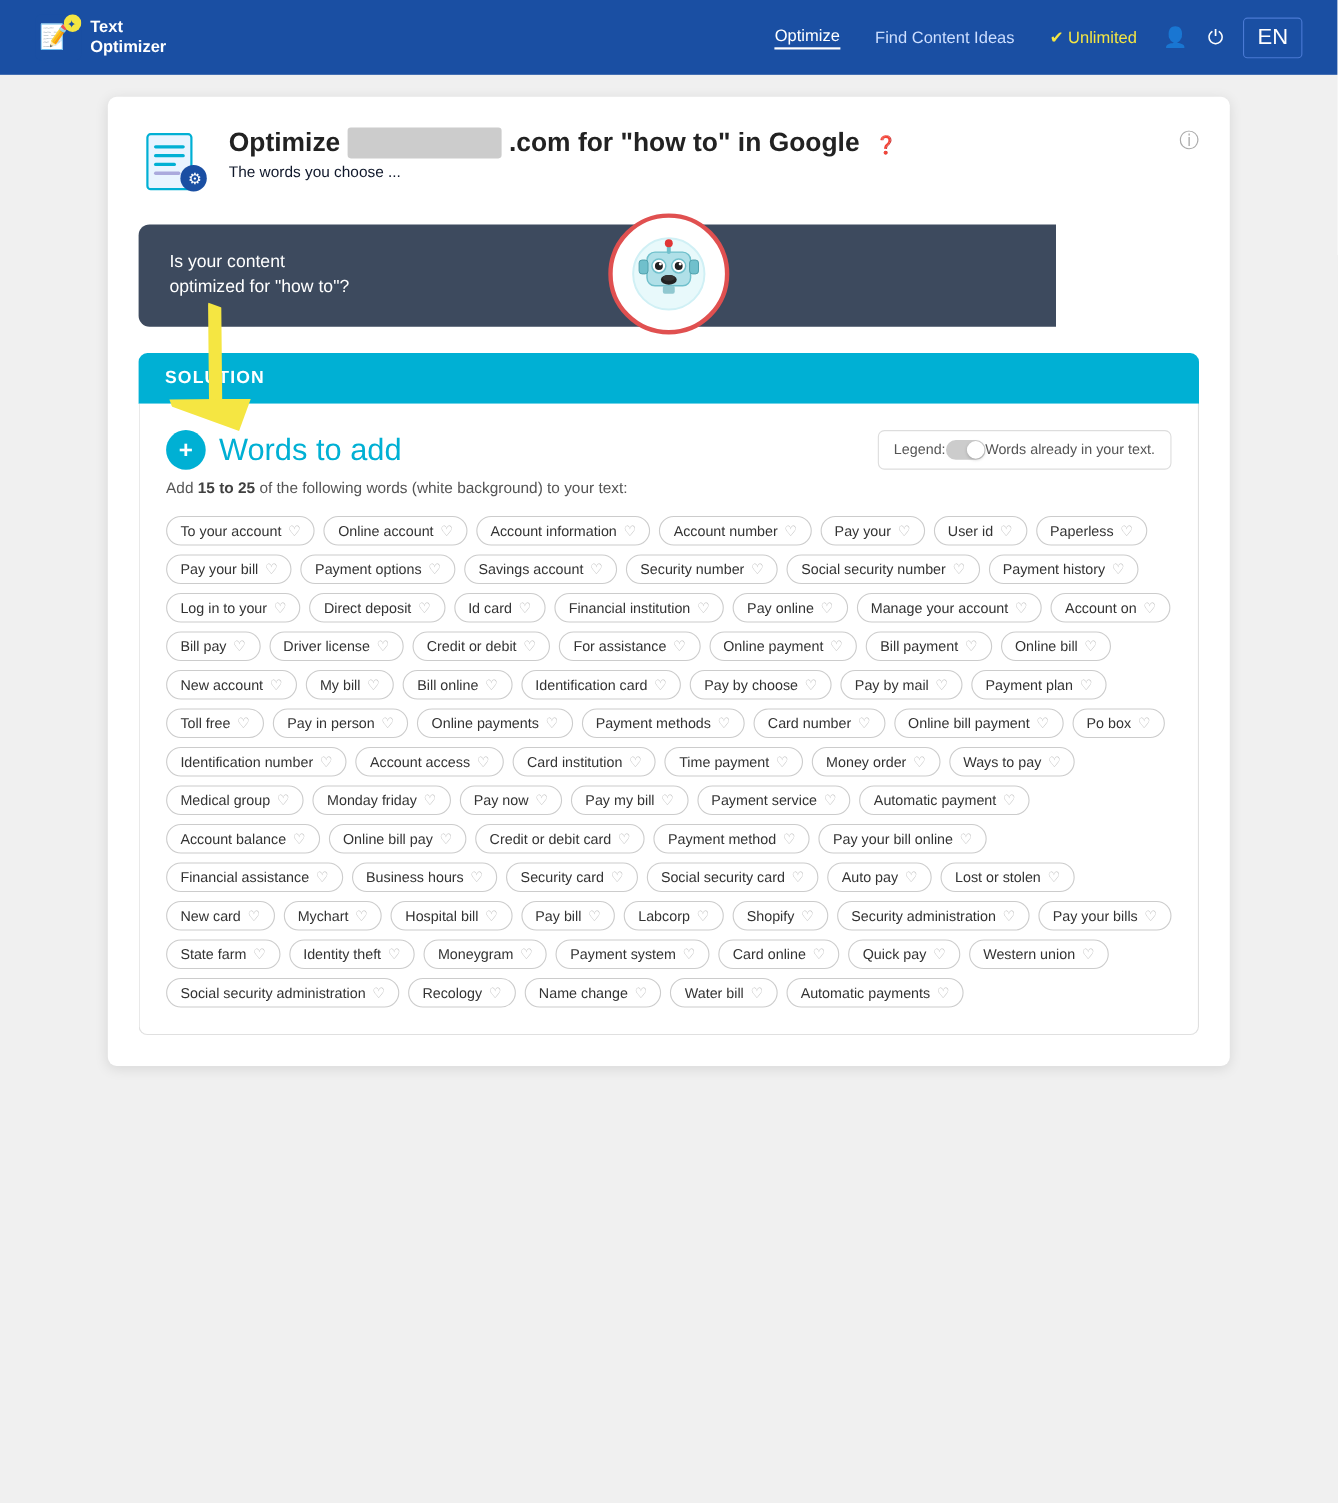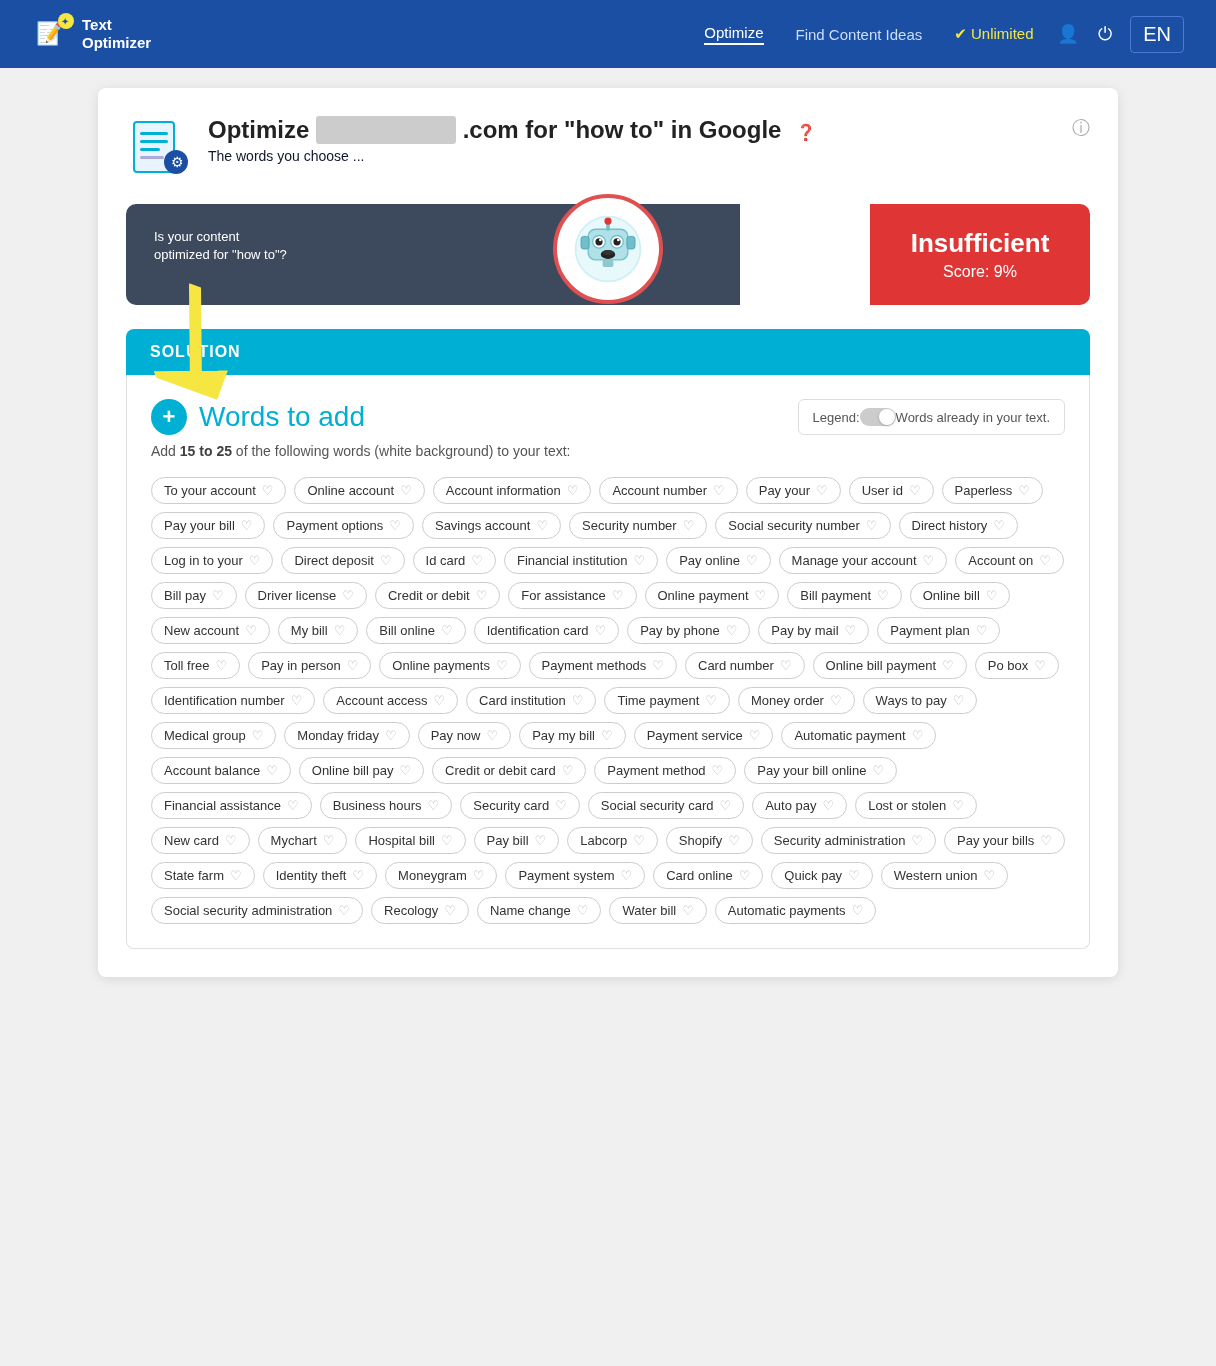--- a/index.html
+++ b/index.html
@@ -25,21 +25,21 @@
     
     .page-header { display: flex; align-items: flex-start; gap: 18px; margin-bottom: 24px; }
     .page-icon { width: 64px; height: 64px; flex-shrink: 0; }
     .page-title { font-size: 24px; font-weight: 700; color: #222; margin-bottom: 4px; }
     .page-title .blurred { display: inline-block; background: #ccc; color: transparent; border-radius: 3px; user-select: none; min-width: 140px; }
     .page-subtitle { color: #0f172a; font-size: 14px; }
 
     
     .score-card { display: flex; border-radius: 10px; overflow: visible; margin-bottom: 24px; position: relative; background: transparent; }
     .score-left { background: #3d4a5e; flex: 1; padding: 24px 28px; border-radius: 10px 0 0 10px; }
-    .score-question { color: white; font-size: 13px; font-weight: 400; line-height: 1.4; }
+    .score-question { color: white; font-size: 16px; font-weight: 400; line-height: 1.4; }
     .score-question strong { color: white; font-weight: 400; }
     .score-right { background: #e03535; flex: 0 0 220px; padding: 24px 28px; border-radius: 0 10px 10px 0; display: flex; align-items: center; justify-content: center; flex-direction: column; }
     .score-label { color: white; font-size: 26px; font-weight: 800; }
     .score-value { color: white; font-size: 16px; margin-top: 4px; }
     .robot-circle { position: absolute; left: 50%; transform: translateX(-50%); top: -10px; width: 110px; height: 110px; border-radius: 50%; border: 4px solid #e05050; background: white; display: flex; align-items: center; justify-content: center; overflow: hidden; z-index: 10; }
 
     
     .solution-header { background: #00b0d4; padding: 14px 24px; border-radius: 8px 8px 0 0; }
     .solution-label { color: white; font-weight: 800; font-size: 16px; letter-spacing: 1px; text-transform: uppercase; }
     .solution-body { border: 1px solid #e0e0e0; border-top: none; border-radius: 0 0 8px 8px; padding: 24px; background: white; }
@@ -121,24 +121,20 @@
 
   <div style="position:relative; margin-bottom: 16px;">
     <div class="score-card">
       <div class="score-left">
         <div class="score-question">
           Is your content<br>optimized for "<strong>how to</strong>"?
         </div>
       </div>
 
       <div style="flex:0 0 130px;"></div>
-      <div class="score-right">
-        <div class="score-label">Insufficient</div>
-        <div class="score-value">Score: 9%</div>
-      </div>
     </div>
 
     <div class="robot-circle">
       <svg class="robot-svg" viewBox="0 0 80 80">
         <circle cx="40" cy="40" r="36" fill="#e8f9fb" stroke="#d0f0f5" stroke-width="2"></circle>
 
         <rect x="18" y="18" width="44" height="34" rx="8" fill="#b0e0e8" stroke="#70c0cc" stroke-width="1.5"></rect>
 
         <circle cx="30" cy="32" r="7" fill="white" stroke="#70c0cc" stroke-width="1.5"></circle>
         <circle cx="50" cy="32" r="7" fill="white" stroke="#70c0cc" stroke-width="1.5"></circle>
@@ -241,21 +237,21 @@
           </span>
           <span class="tag">
             <span>Security number</span>
             <span class="tag-heart">♡</span>
           </span>
           <span class="tag">
             <span>Social security number</span>
             <span class="tag-heart">♡</span>
           </span>
           <span class="tag">
-            <span>Direct history</span>
+            <span>Payment history</span>
             <span class="tag-heart">♡</span>
           </span>
           <span class="tag">
             <span>Log in to your</span>
             <span class="tag-heart">♡</span>
           </span>
           <span class="tag">
             <span>Direct deposit</span>
             <span class="tag-heart">♡</span>
           </span>
@@ -317,21 +313,21 @@
           </span>
           <span class="tag">
             <span>Bill online</span>
             <span class="tag-heart">♡</span>
           </span>
           <span class="tag">
             <span>Identification card</span>
             <span class="tag-heart">♡</span>
           </span>
           <span class="tag">
-            <span>Pay by phone</span>
+            <span>Pay by choose</span>
             <span class="tag-heart">♡</span>
           </span>
           <span class="tag">
             <span>Pay by mail</span>
             <span class="tag-heart">♡</span>
           </span>
           <span class="tag">
             <span>Payment plan</span>
             <span class="tag-heart">♡</span>
           </span>

